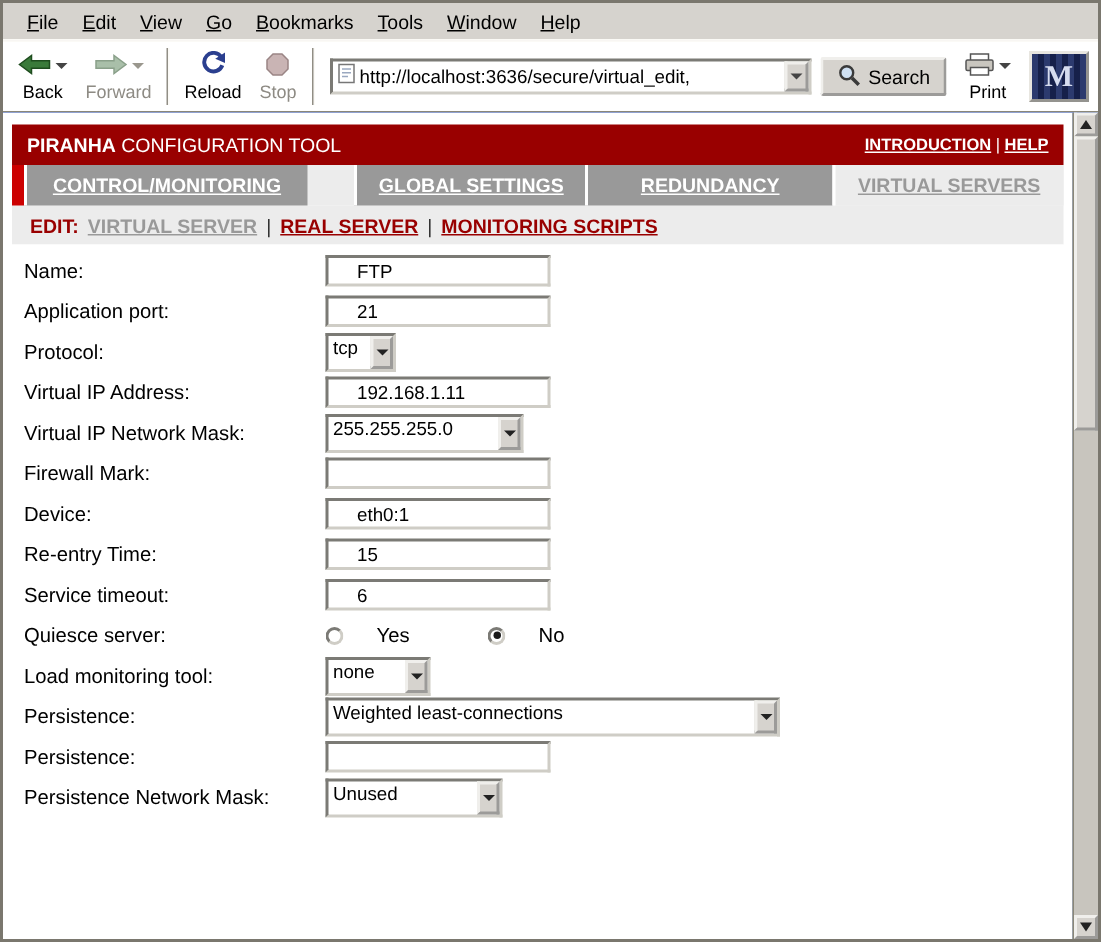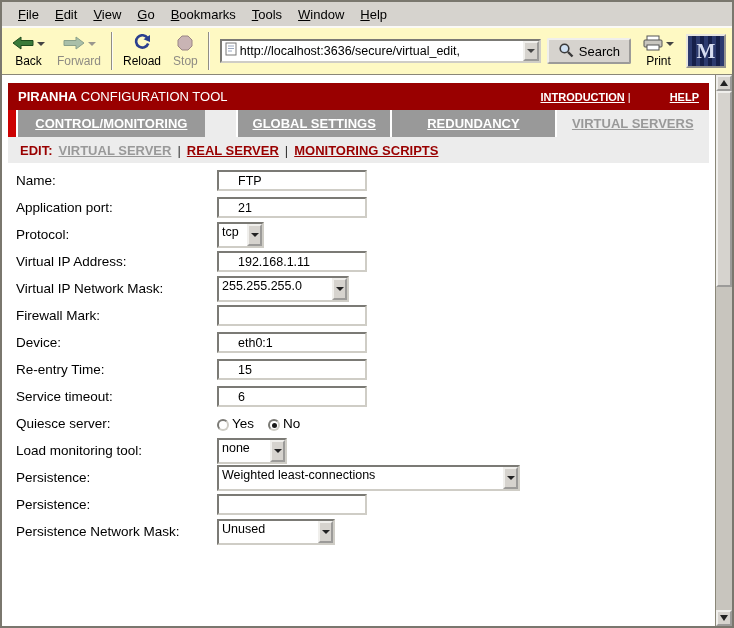--- a/index.html
+++ b/index.html
@@ -23,21 +23,21 @@
     font-size:13px; color:#000;
   }
   .menu-item { padding:3px 8px; cursor:default; white-space:nowrap; }
   .menu-item .accel { text-decoration:underline; }
 
   
   .toolbar {
     height:48px; flex:0 0 48px;
     display:flex; align-items:center;
     padding:2px 4px;
-    background:#fef9c3;
+    background:#ffffff;
     border-top:1px solid #fbfaf6;
     border-bottom:1px solid #8a8778;
   }
   .tbtn {
     display:flex; flex-direction:column; align-items:center; justify-content:center;
     padding:2px 6px; height:44px; font-size:12px; color:#000; white-space:nowrap;
   }
   .tbtn .icon-row { display:flex; align-items:center; gap:3px; height:20px; }
   .tbtn.disabled { color:#8e8b84; }
   .caret { width:0; height:0; border-left:4px solid transparent; border-right:4px solid transparent; border-top:4px solid #444; }
@@ -78,21 +78,21 @@
   .page { margin:8px 6px 0 6px; }
 
   
   .ph-bar {
     height:27px; background:#990000; color:#fff;
     display:flex; align-items:center; justify-content:space-between;
     padding:0 10px; font-size:13px;
   }
   .ph-brand b { font-weight:bold; }
   .ph-links { font-size:11px; font-weight:bold; }
-  .ph-links a { color:#fff; text-decoration:underline; cursor:pointer;margin-left:36px; }
+  .ph-links a { color:#fff; text-decoration:underline; cursor:pointer; }
   .ph-links .sep { text-decoration:none; font-weight:normal; padding:0 3px; }
 
   .red-band { background:#cc0000; padding:46px 0 20px 12px; }
   .page-title { color:#990000; font-size:22px; font-weight:bold; letter-spacing:0.5px; }
 
   
   .tabs { display:flex; background:#ececec; height:27px; }
   .tab-lead { width:8px; background:#cc0000; }
   .tab {
     display:flex; align-items:center; justify-content:center;
@@ -128,21 +128,21 @@
   .fselect .sel-text {
     flex:1; font-size:12.5px; color:#000; padding:1px 3px 0 3px;
     white-space:nowrap; overflow:hidden;
   }
   .fselect .sel-btn {
     width:15px; background:#d6d3ce; border:2px outset #f0efec;
     display:flex; align-items:center; justify-content:center; flex:0 0 15px;
   }
   .sel-btn .caret { border-top-color:#222; }
 
-  .radio-group { display:flex; align-items:flex-end; gap:3px; font-size:13.5px; }
+  .radio-group { display:flex; align-items:center; gap:22px; font-size:13.5px; }
   .radio {
     width:12px; height:12px; border-radius:50%;
     border:2px inset #cfcdc6; background:#fff;
     display:inline-flex; align-items:center; justify-content:center; cursor:pointer;
   }
   .radio .dot { width:5px; height:5px; border-radius:50%; background:transparent; }
   .radio.checked .dot { background:#1a1a1a; }
   .radio-gap { width:8px; }
 
   

